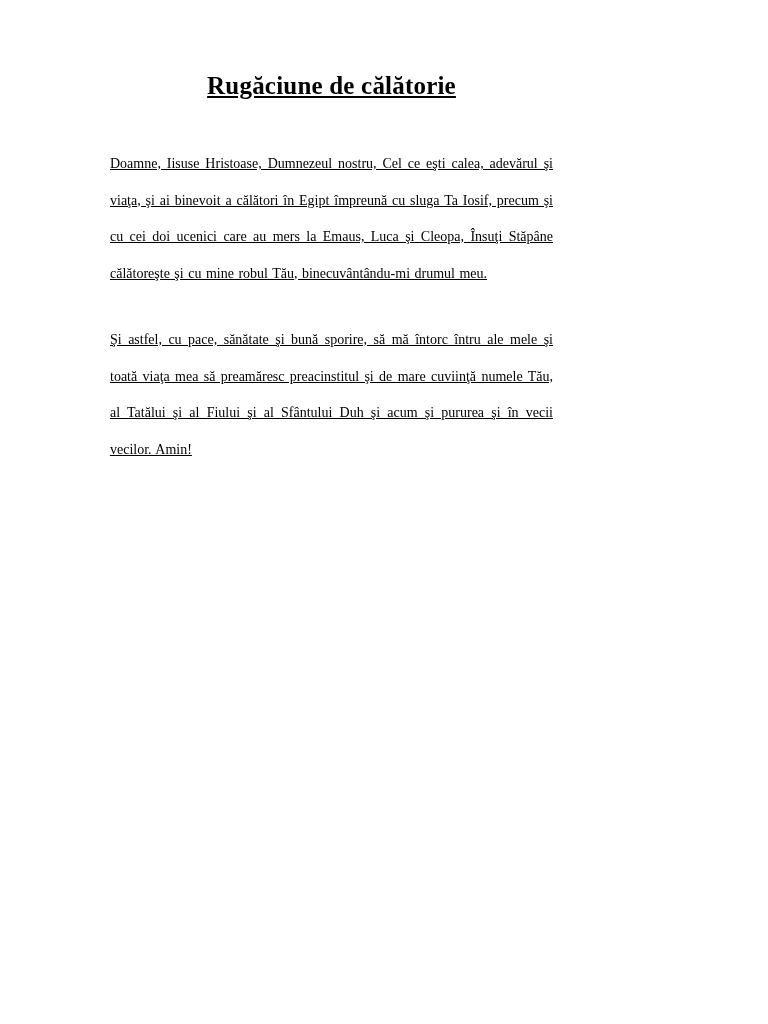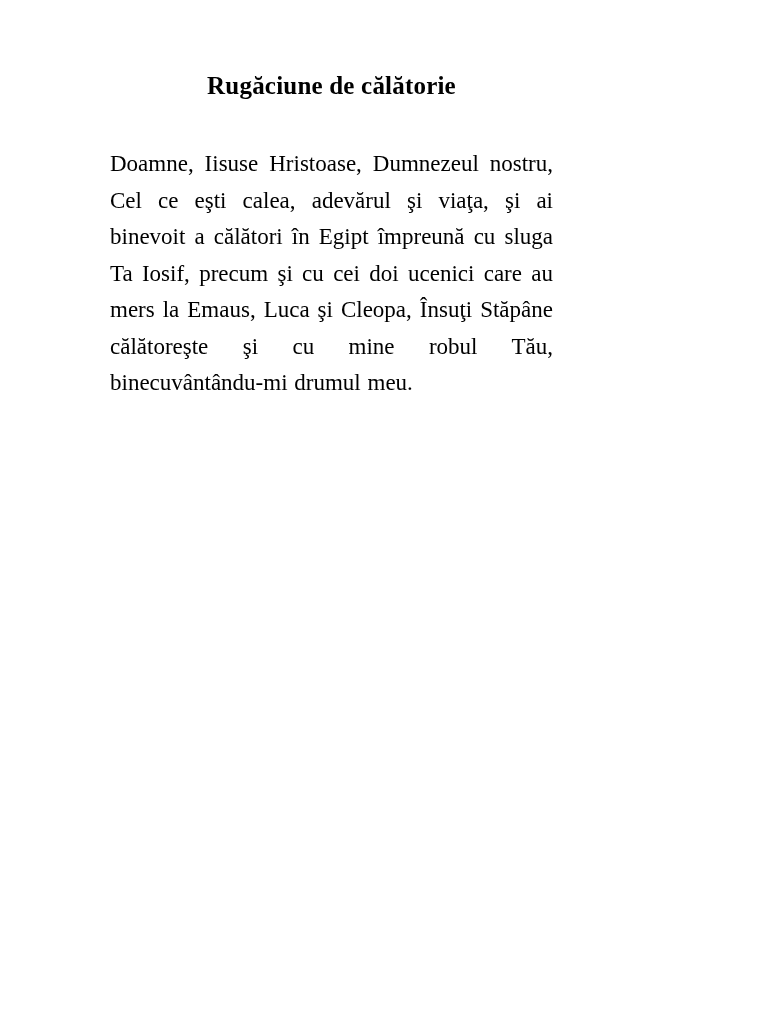--- a/index.html
+++ b/index.html
@@ -14,42 +14,44 @@
     font-family: "Liberation Serif", "DejaVu Serif", serif;
     color: #000000;
     -webkit-font-smoothing: antialiased;
   }
   .page {
     box-sizing: border-box;
     width: 608px;
     height: 1024px;
     padding: 72px 55px 60px 110px;
     background: #ffffff;
+    text-decoration: underline;
   }
   .doc-title {
     margin: 0 0 46px 0;
     font-size: 25px;
     font-weight: bold;
     text-align: center;
     letter-spacing: 0.2px;
   }
   .doc-paragraph {
     margin: 0 0 30px 0;
-    font-size: 23px;
+    font-size: 14px;
     line-height: 36.5px;
     text-align: justify;
     text-justify: inter-word;
     word-spacing: 1px;
   }
   .doc-paragraph:last-child {
     margin-bottom: 0;
   }
 </style>
 </head>
 <body>
 
 <div class="page">
   <h1 class="doc-title">Rugăciune de călătorie</h1>
 
   <p class="doc-paragraph">Doamne, Iisuse Hristoase, Dumnezeul nostru, Cel ce eşti calea, adevărul şi viaţa, şi ai binevoit a călători în Egipt împreună cu sluga Ta Iosif, precum şi cu cei doi ucenici care au mers la Emaus, Luca şi Cleopa, Însuţi Stăpâne călătoreşte şi cu mine robul Tău, binecuvântându-mi drumul meu.</p>
 
 
+  <p class="doc-paragraph">Şi astfel, cu pace, sănătate şi bună sporire, să mă întorc întru ale mele şi toată viaţa mea să preamăresc preacinstitul şi de mare cuviinţă numele Tău, al Tatălui şi al Fiului şi al Sfântului Duh şi acum şi pururea şi în vecii vecilor. Amin!</p>
 </div>
 
 </body></html>

